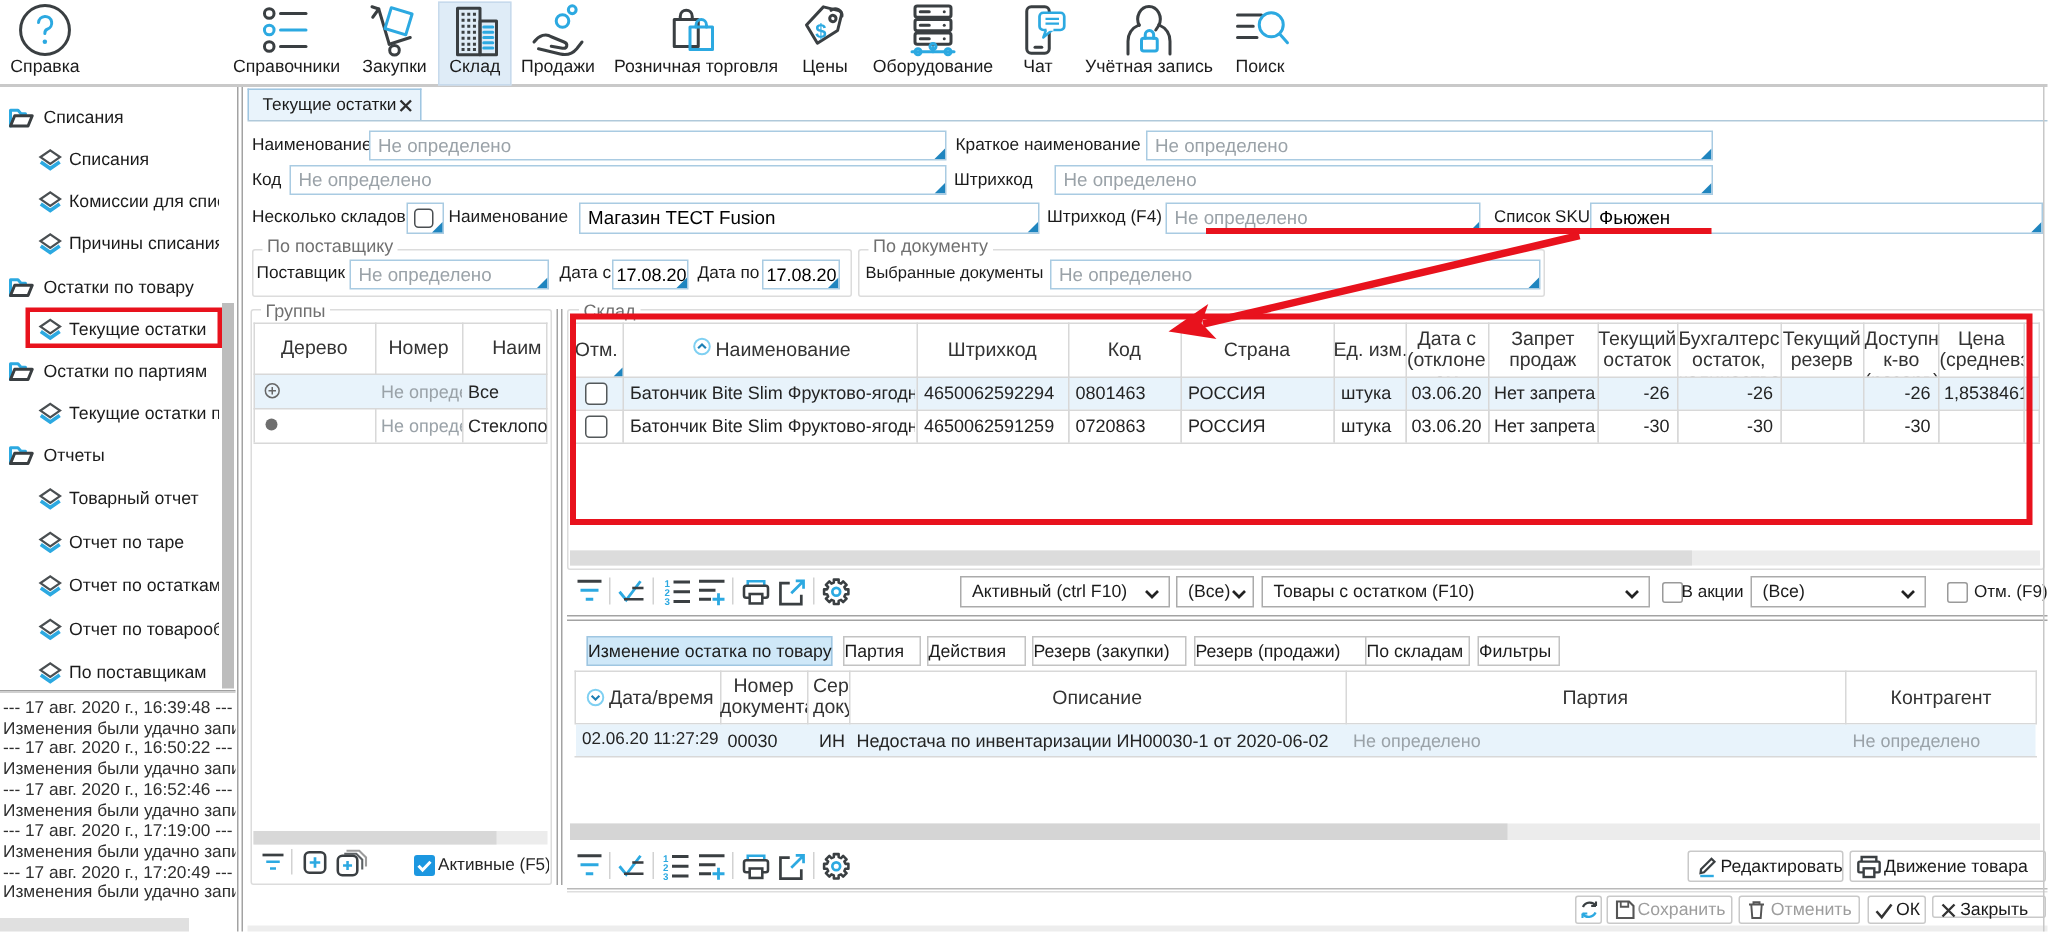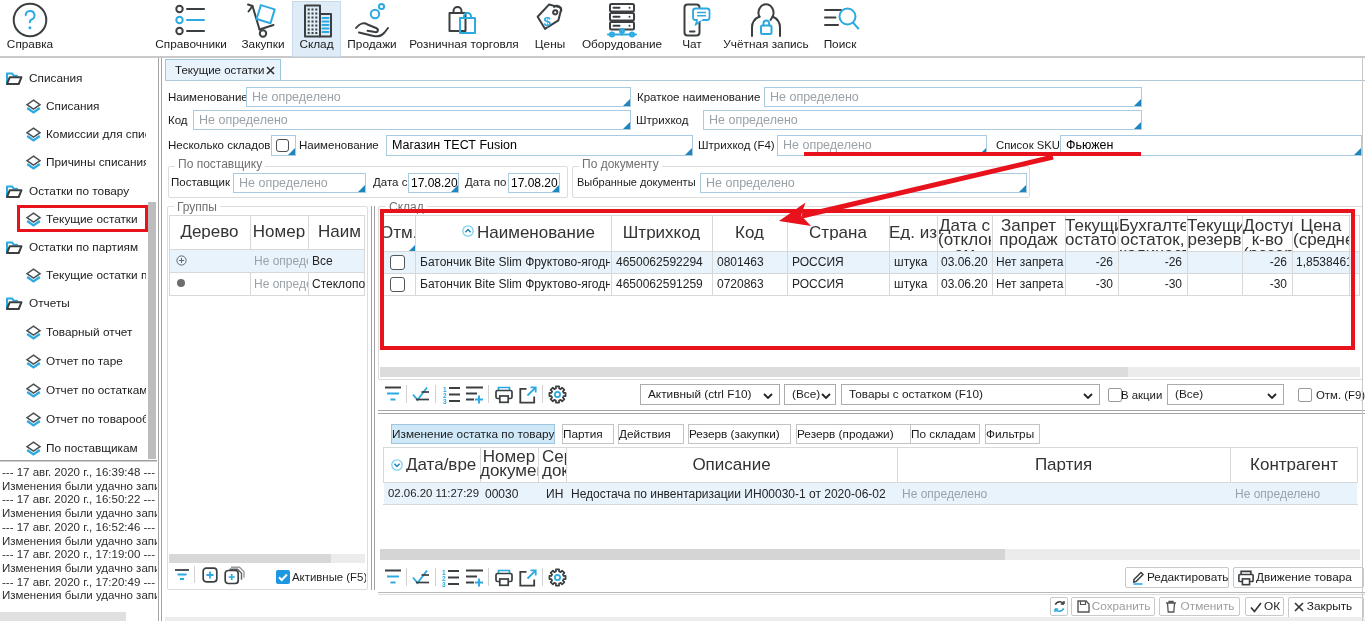--- a/index.html
+++ b/index.html
@@ -10,21 +10,21 @@
 .tri{position:absolute;right:0;bottom:0;width:0;height:0;border-style:solid;border-width:0 0 7px 7px;border-color:transparent transparent #1f85bf transparent}
 .fs{position:absolute;border:1px solid #dcdcdc;border-radius:2px}
 .leg{position:absolute;font-size:12px;color:#707070;background:#fff;padding:0 3px;white-space:nowrap}
 .sep{position:absolute;width:1px;background:#d2d2d2}
 svg{position:absolute;overflow:visible}
 .d{stroke:#3a3f42;fill:none;stroke-width:2;stroke-linecap:round;stroke-linejoin:round}
 .b{stroke:#2ca9e1;fill:none;stroke-width:2;stroke-linecap:round;stroke-linejoin:round}
 .tb-item{position:absolute;top:0;height:57px;text-align:center}
 .tb-lab{position:absolute;top:37px;width:100%;text-align:center;font-size:11.8px;color:#1b1b1b;white-space:nowrap}
 .cell{position:absolute;overflow:hidden;font-size:12px;color:#242424;white-space:nowrap}
-.hcell{position:absolute;overflow:hidden;font-size:17px;color:#333;text-align:center;line-height:14px;white-space:nowrap}
+.hcell{position:absolute;overflow:hidden;font-size:13px;color:#333;text-align:center;line-height:14px;white-space:nowrap}
 .gray{color:#9aa2a8}
 .wrap{white-space:normal !important}
 .vline{position:absolute;width:1px;background:#d8d8d8}
 .hline{position:absolute;height:1px;background:#d8d8d8}
 .cb{position:absolute;border:1.4px solid #53585a;border-radius:3px;background:#fff}
 .btn{position:absolute;border:1px solid #c9c9c9;border-radius:2px;background:#fff;font-size:11.8px;color:#1b1b1b;text-align:center;white-space:nowrap}
 .tnode{position:absolute;height:15px;font-size:11.8px;color:#1b1b1b;white-space:nowrap}
 .tnode span{position:absolute;top:0;line-height:15px}
 .tnode.f{left:5px;width:141px;overflow:hidden}
 .tnode.c{left:25px;width:121px;overflow:hidden}
@@ -636,21 +636,21 @@
         <path d="M3.5 1 v3.5 h5 V1" fill="none" stroke="#555" stroke-width="1.2"></path>
       </svg>
     <div class="btn" style="left:994px;top:539px;width:81px;height:19px;line-height:17px;color:#9d9d9d;padding-left:16px">Отменить</div>
     <svg width="12" height="13" viewBox="0 0 12 13" style="left:1000px;top:542px">
         <path d="M1 3 h10 M4 3 V1.5 h4 V3 M2.5 3 l.7 9 h5.6 l.7-9" fill="none" stroke="#555" stroke-width="1.3"></path>
       </svg>
     <div class="btn" style="left:1080px;top:539px;width:39px;height:19px;line-height:17px;padding-left:15px">ОК</div>
     <svg width="12" height="11" viewBox="0 0 12 11" style="left:1085px;top:544px">
         <path d="M1 5.5 l3.5 4 L11 1" fill="none" stroke="#333" stroke-width="1.7"></path>
       </svg>
-    <div class="btn" style="left:1123px;top:539px;width:76px;height:25px;line-height:17px;padding-left:7px">Закрыть</div>
+    <div class="btn" style="left:1123px;top:539px;width:76px;height:15px;line-height:17px;padding-left:7px">Закрыть</div>
     <svg width="10" height="10" viewBox="0 0 10 10" style="left:1129px;top:544px">
         <path d="M1 1 L9 9 M9 1 L1 9" stroke="#333" stroke-width="1.6"></path>
       </svg>
     <div class="ab" style="left:0;top:559px;width:1200px;height:4px;background:#ededed"></div>
   </div>
 </div>
 
 <div class="ab" style="left:371px;top:206px;width:1px;height:384px;background:#a3a3a3"></div>
 <div class="ab" style="left:374px;top:206px;width:1px;height:384px;background:#a3a3a3"></div>
 

